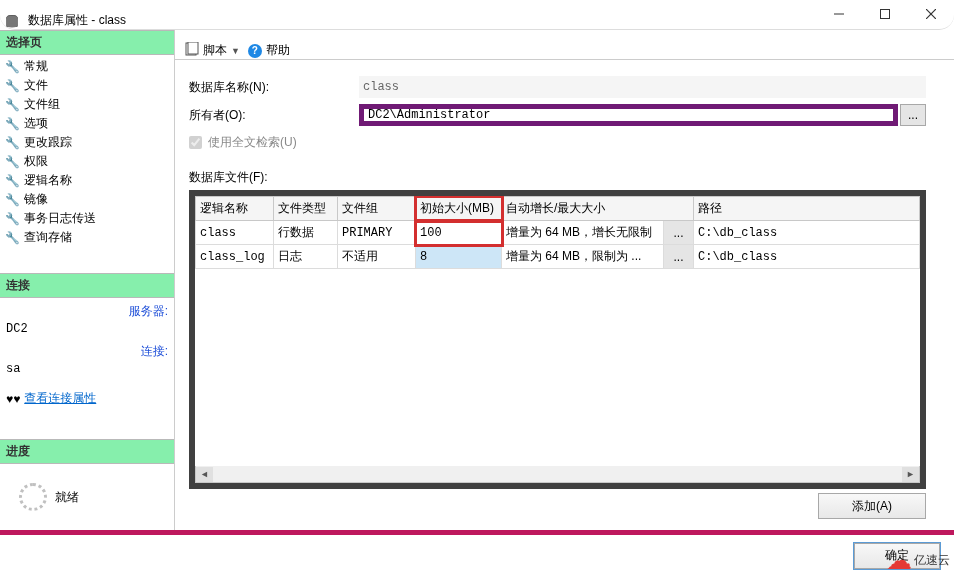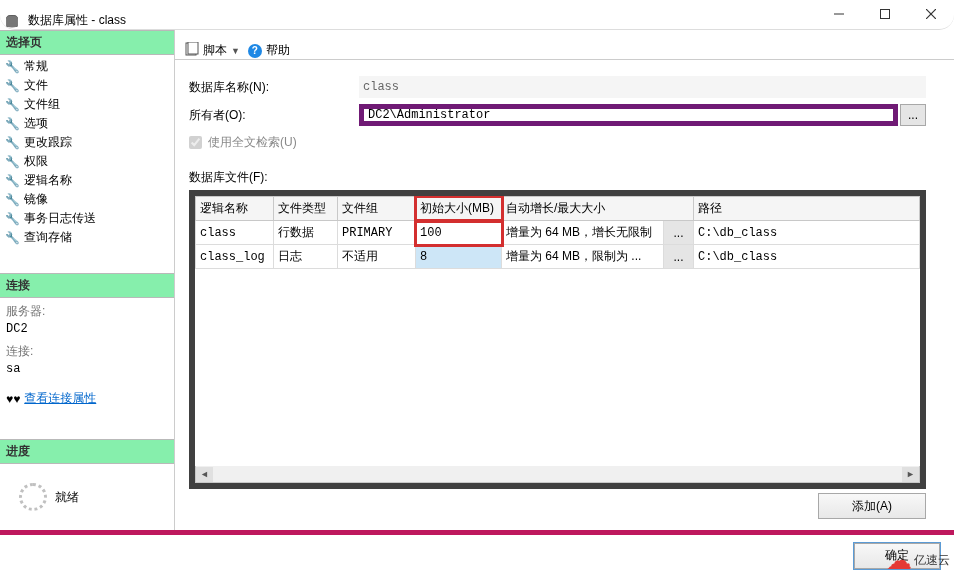--- a/index.html
+++ b/index.html
@@ -14,21 +14,21 @@
 .body { display: flex; height: 500px; }
 
 .sidebar { width: 175px; background: #fff; border-right: 1px solid #ccc; display: flex; flex-direction: column; }
 .section-hdr { background: #86efac; border-top: 1px solid #b9b9b9; border-bottom: 1px solid #b9b9b9; padding: 3px 6px; font-weight: bold; color: #333; }
 .nav-list { padding: 2px 0 8px 0; }
 .nav-item { display: flex; align-items: center; gap: 4px; padding: 1px 6px; cursor: default; }
 .wrench { width: 14px; height: 14px; display: inline-flex; align-items: center; justify-content: center; }
 .spacer { flex: 1; }
 
 .conn-block { padding: 4px 6px 10px 6px; line-height: 1.5; }
-.conn-block .lbl { color: #737373; }
+.conn-block .lbl { color: #1d4ed8; text-align: right; }
 .conn-block .val { font-family: "Courier New", monospace; }
 .conn-link { display: flex; align-items: center; gap: 4px; padding: 2px 6px; }
 .conn-link a { color: #0066cc; text-decoration: underline; }
 
 .progress-block { padding: 19px; display: flex; align-items: center; gap: 8px; }
 .spinner { width: 28px; height: 28px; border: 3px dotted #c0c0c0; border-radius: 50%; }
 
 .main { flex: 1; display: flex; flex-direction: column; }
 .toolbar { height: 30px; border-bottom: 1px solid #ccc; display: flex; align-items: flex-end; gap: 8px; padding: 0 10px; }
 .toolbar .tb-item { display: flex; align-items: center; gap: 4px; }

